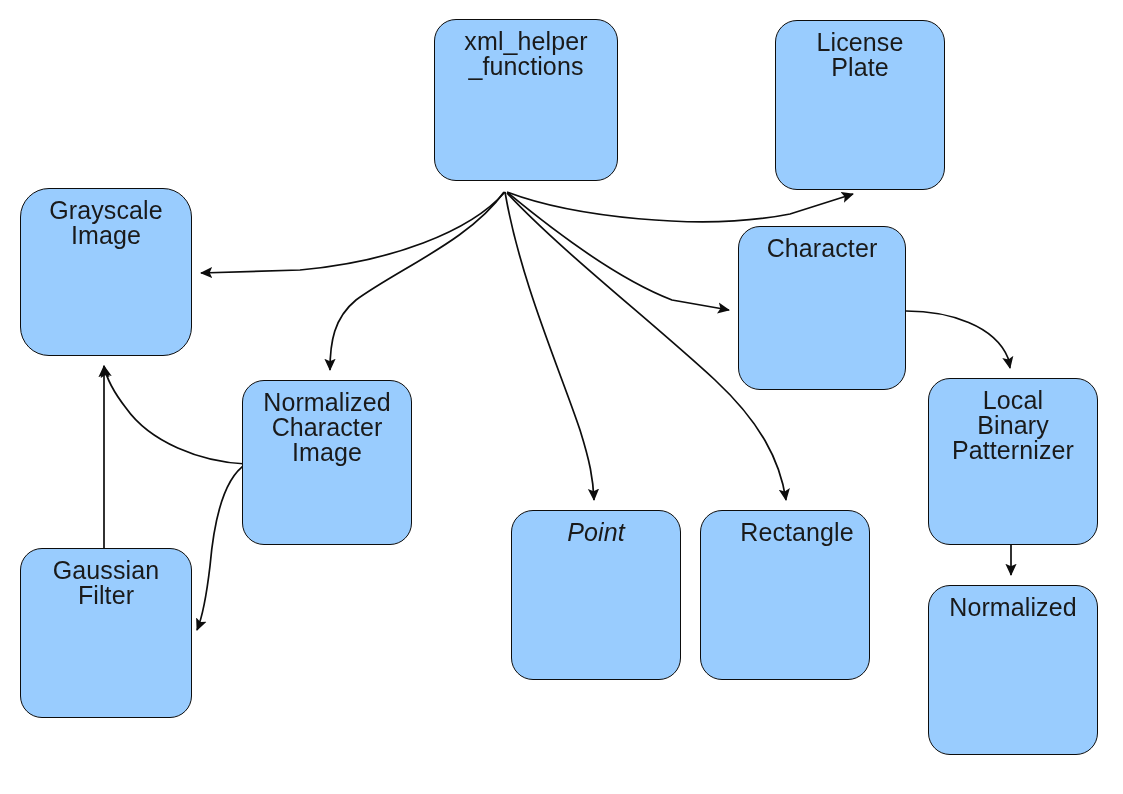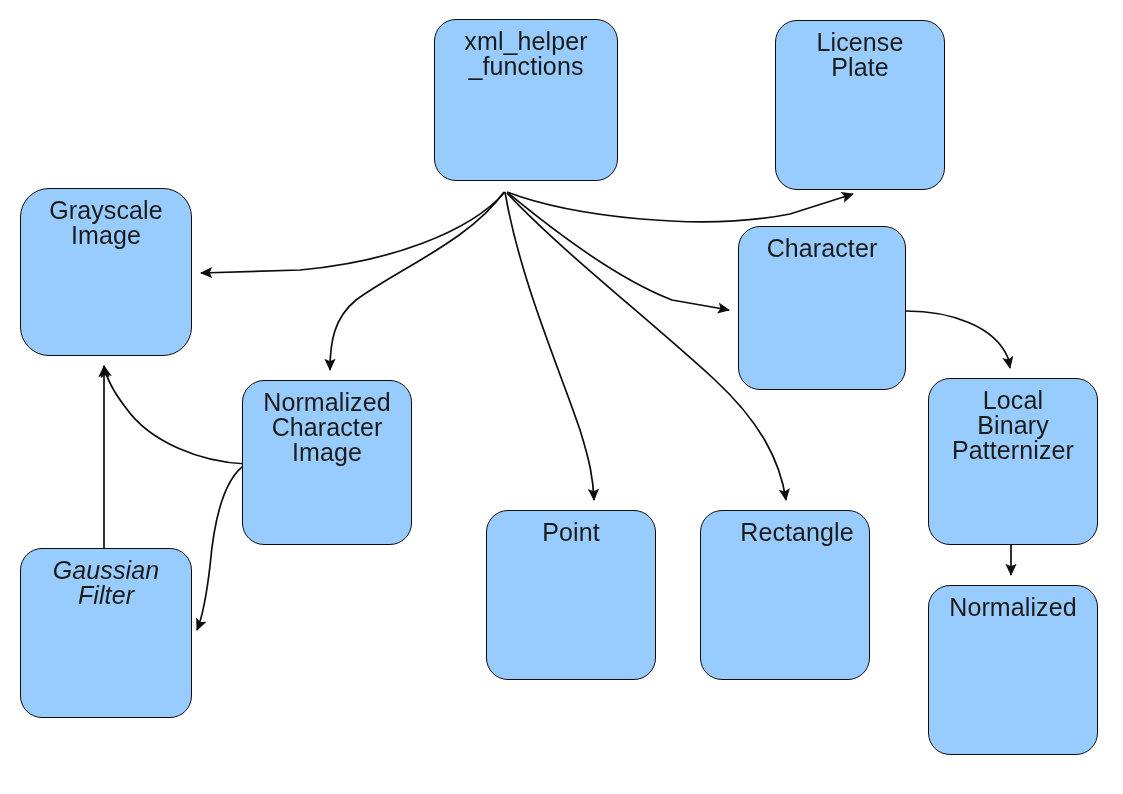--- a/index.html
+++ b/index.html
@@ -109,29 +109,29 @@
 Character
 Image</span>
   </div>
 
   <div class="node" style="left:928px; top:378px; width:170px; height:167px;justify-content:center;">
     <span class="node-label">Local
 Binary
 Patternizer</span>
   </div>
 
-  <div class="node" style="left:486px; top:510px; width:170px; height:170px;">
+  <div class="node" style="left:511px; top:510px; width:170px; height:170px;font-style:italic;">
     <span class="node-label">Point</span>
   </div>
 
   <div class="node" style="left:700px; top:510px; width:170px; height:170px;padding-left:24px;">
     <span class="node-label">Rectangle</span>
   </div>
 
-  <div class="node" style="left:20px; top:548px; width:172px; height:170px;font-style:italic;">
+  <div class="node" style="left:20px; top:548px; width:172px; height:170px;">
     <span class="node-label">Gaussian
 Filter</span>
   </div>
 
   <div class="node" style="left:928px; top:585px; width:170px; height:170px;">
     <span class="node-label">Normalized</span>
   </div>
 
 </div>
 

